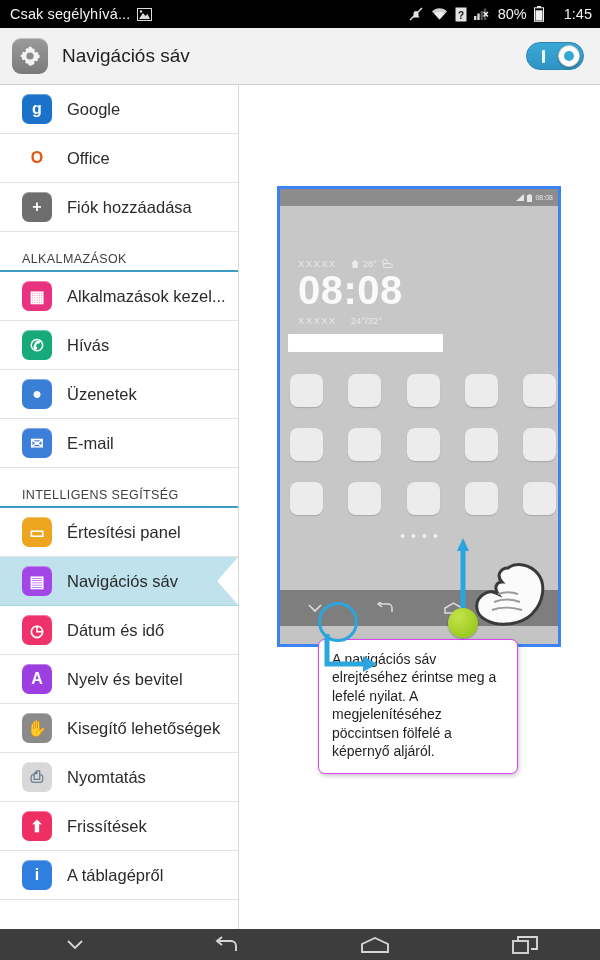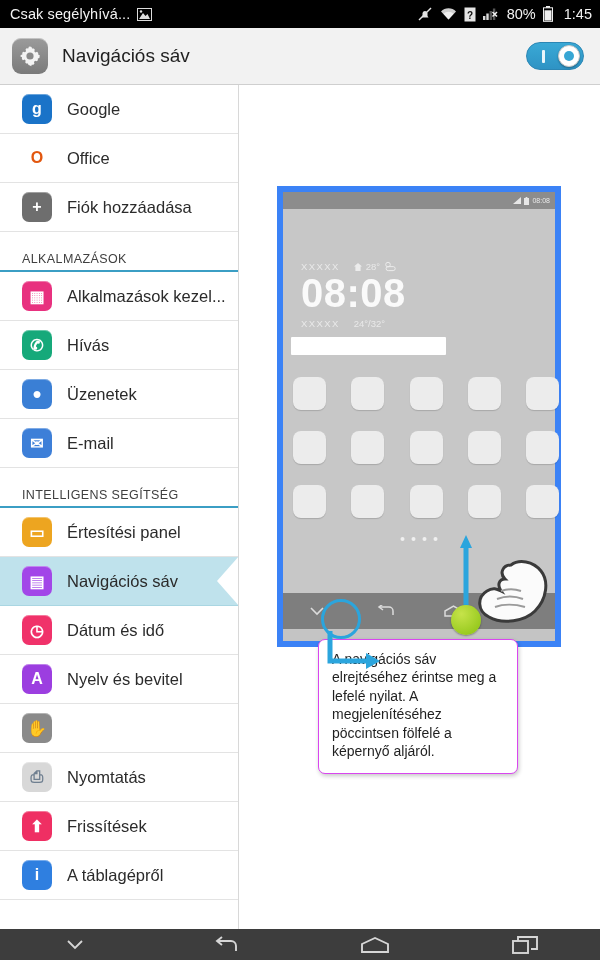--- a/index.html
+++ b/index.html
@@ -14,21 +14,21 @@
   
   .statusbar {
     height: 28px; background: #000000; color: #ffffff;
     display: flex; align-items: center; padding: 0 8px 0 10px;
     font-size: 14px;
   }
   .sb-left { display: flex; align-items: center; gap: 7px; flex: 1; }
   .sb-carrier { font-size: 14.5px; letter-spacing: .1px; color: #f2f2f2; }
   .sb-right { display: flex; align-items: center; gap: 7px; }
   .sb-pct { font-size: 14.5px; color: #f2f2f2; }
-  .sb-time { font-size: 14.5px; color: #f2f2f2; margin-left: 4px; }
+  .sb-time { font-size: 14.5px; color: #f2f2f2; margin-left: 13px; }
   .ico { display: inline-block; line-height: 0; }
 
   
   .header {
     height: 57px; background: #f2f2f2;
     border-bottom: 1px solid #cfcfcf;
     display: flex; align-items: center; padding: 0 14px 0 12px;
     position: relative;
   }
   .hdr-icon {
@@ -94,21 +94,21 @@
   }
   .section span {
     font-size: 12.5px; font-weight: normal; color: #404040; letter-spacing: .4px;
   }
 
   
   .preview { flex: 1; background: #ffffff; position: relative; }
   .phone {
     position: absolute; left: 38px; top: 101px;
     width: 284px; height: 461px;
-    background: #c4c4c4; border: 6px solid #3b82f6;
+    background: #c4c4c4; border: 3px solid #3b82f6;
   }
   .ph-status {
     height: 17px; background: #8c8c8c; display: flex;
     align-items: center; justify-content: flex-end; gap: 3px; padding-right: 5px;
   }
   .ph-time { font-size: 7px; color: #e8e8e8; }
   .ph-wall { position: relative; height: 384px; background: #c7c7c7; }
   .widget { position: absolute; left: 18px; top: 52px; color: #ffffff; }
   .w-row1 { display: flex; align-items: center; gap: 14px; font-size: 9.5px; letter-spacing: 1.4px; color: #e9e9e9; }
   .w-temp { display: flex; align-items: center; gap: 4px; letter-spacing: 0; }
@@ -287,20 +287,21 @@
         <div class="row">
           <div class="r-icon" style="background: rgb(240, 50, 106);">◷</div>
           <div class="r-label">Dátum és idő</div>
         </div>
         <div class="row">
           <div class="r-icon" style="background: rgb(156, 62, 224);">A</div>
           <div class="r-label">Nyelv és bevitel</div>
         </div>
         <div class="row">
           <div class="r-icon" style="background: rgb(138, 138, 138);">✋</div>
+          <div class="r-label">Kisegítő lehetőségek</div>
         </div>
         <div class="row">
           <div class="r-icon" style="background: rgb(216, 216, 216); color: rgb(111, 127, 144);">⎙</div>
           <div class="r-label">Nyomtatás</div>
         </div>
         <div class="row">
           <div class="r-icon" style="background: rgb(239, 47, 99);">⬆</div>
           <div class="r-label">Frissítések</div>
         </div>
         <div class="row">

